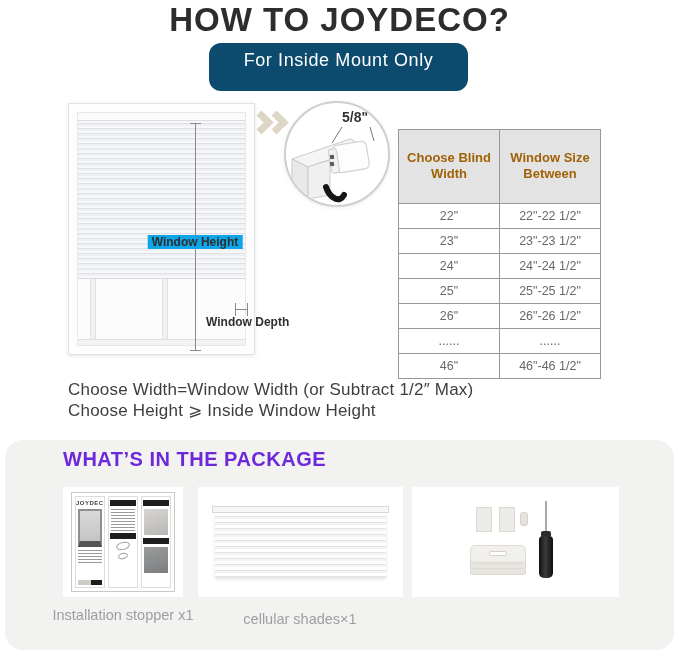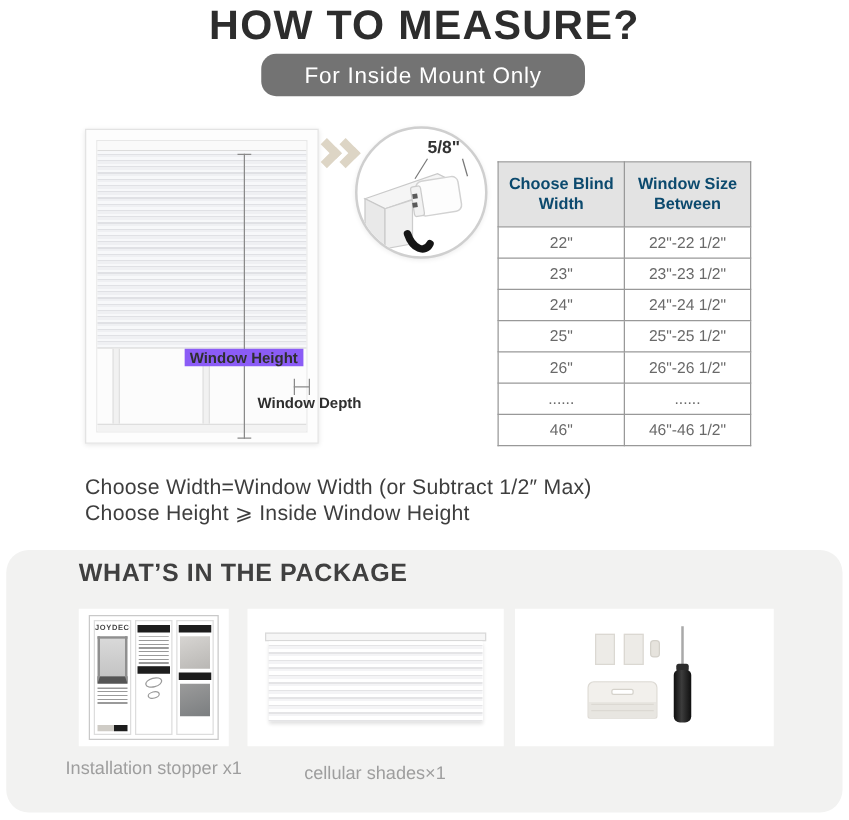--- a/index.html
+++ b/index.html
@@ -3,22 +3,22 @@
 <meta charset="utf-8">
 <style>
   * { margin:0; padding:0; box-sizing:border-box; }
   html,body { background:#ffffff; }
   body { font-family:"Liberation Sans","DejaVu Sans",sans-serif; }
   #page { position:relative; width:679px; height:656px; background:#ffffff; overflow:hidden; }
 
   
   .title { position:absolute; top:1px; left:0; width:679px; text-align:center;
            font-size:33px; font-weight:bold; letter-spacing:1px; color:#2d2d2d; }
-  .badge { position:absolute; left:209px; top:43px; width:259px; height:34px;
-           background:#737373; border-radius:12px; color:#ffffff; font-size:18px;
+  .badge { position:absolute; left:209px; top:43px; width:259px; height:48px;
+           background:#0c4a6e; border-radius:12px; color:#ffffff; font-size:18px;
            letter-spacing:0.6px; text-align:center; line-height:34px; font-weight:400; }
 
   
   .win-frame { position:absolute; left:68px; top:103px; width:187px; height:252px;
                background:#fdfdfd; border:1px solid #e3e3e3; padding:8px;
                box-shadow:0 1px 4px rgba(0,0,0,0.10); overflow:visible; }
   .win-inner { position:relative; width:100%; height:100%; border:1px solid #e8e8e8;
                background:#ffffff; overflow:visible; }
   .headrail  { height:8px; background:#fafafa; border-bottom:1px solid #dcdcdc; }
   .blind     { height:158px;
@@ -37,21 +37,21 @@
                 align-items:center; }
   .wl-seg { flex:1; height:1px; background:#8a8a8a; }
   .wl-tick { width:1px; height:9px; background:#8a8a8a; }
   .width-line .m-label { padding:0 5px; }
 
   .height-line { position:absolute; left:117px; top:10px; width:1px; height:228px;
                  background:#8a8a8a; }
   .hl-tick { position:absolute; left:-5px; width:11px; height:1px; background:#8a8a8a; }
   .hl-tick.top { top:0; } .hl-tick.bot { bottom:0; }
   .height-label { position:absolute; left:117px; top:122px; transform:translateX(-50%);
-                  background:#8b5cf6; padding:0 4px;margin-top:44px; }
+                  background:#0ea5e9; padding:0 4px; }
 
   .depth-bracket { position:absolute; left:157px; top:190px; width:13px; height:13px; }
   .db-line { position:absolute; top:6px; left:0; right:0; height:1px; background:#8a8a8a; }
   .db-tick { position:absolute; top:0; width:1px; height:13px; background:#8a8a8a; }
   .db-tick.l { left:0; } .db-tick.r { right:0; }
   .depth-label { position:absolute; left:128px; top:202px; font-weight:bold; }
 
   
   .chevrons { position:absolute; left:253px; top:110px; width:46px; height:30px; }
   .chev { position:absolute; top:4px; width:17px; height:17px;
@@ -63,34 +63,34 @@
   .magnifier { position:absolute; left:284px; top:101px; width:106px; height:106px;
                background:#ffffff; border:2px solid #cfcfcf; border-radius:50%;
                box-shadow:0 1px 4px rgba(0,0,0,0.08); overflow:hidden; }
   .mag-svg { position:absolute; left:0; top:0; }
   .mag-dim { position:absolute; left:56px; top:6px; font-size:14px; font-weight:bold;
              color:#333333; }
 
   
   .size-table { position:absolute; left:398px; top:129px; border-collapse:collapse; }
   .size-table th { width:101px; height:42px; background:#e3e3e3; border:1px solid #999999;
-                   font-size:13px; font-weight:bold; color:#0c4a6e; line-height:1.25;
-                   text-align:center; padding:9px 4px; }
+                   font-size:13px; font-weight:bold; color:#a16207; line-height:1.25;
+                   text-align:center; padding:20px 4px; }
   .size-table td { height:25px; border:1px solid #999999; font-size:12.5px; color:#696969;
                    text-align:center; background:#ffffff; }
 
   
   .instructions { position:absolute; left:68px; top:367px; font-size:17px; color:#3e3e3e;
                   line-height:21px; letter-spacing:0.2px;margin-top:12px; }
 
   
   .panel { position:absolute; left:5px; top:440px; width:669px; height:210px;
            background:#f2f2f1; border-radius:18px; }
   .pkg-title { position:absolute; left:63px; top:448px; font-size:20px; font-weight:bold;
-               letter-spacing:0.5px; color:#404040; }
+               letter-spacing:0.5px; color:#6d28d9; }
   .card { position:absolute; top:487px; height:110px; background:#ffffff; }
   .card1 { left:63px;  width:120px; }
   .card2 { left:198px; width:205px; }
   .card3 { left:412px; width:207px; }
   .caption { position:absolute; font-size:14.5px; color:#9e9e9e; text-align:center;
              line-height:18px; }
   .cap1 { left:33px;  top:606px; width:180px; }
   .cap2 { left:200px; top:610px; width:200px; }
   .cap3 { left:400px; top:604px; width:232px; }
 
@@ -142,21 +142,21 @@
                    background:#2c2c2c; border-radius:2px; }
   .driver-handle { position:absolute; left:127px; top:49px; width:14px; height:42px;
                    background:linear-gradient(90deg,#0f0f0f,#3c3c3c 45%,#0f0f0f);
                    border-radius:4px 4px 5px 5px; }
 </style>
 </head>
 <body>
 
 <div id="page">
 
-  <div class="title">HOW TO MEASURE?</div>
+  <div class="title">HOW TO JOYDECO?</div>
   <div class="badge">For Inside Mount Only</div>
 
   <div class="win-frame">
     <div class="win-inner">
       <div class="headrail"></div>
       <div class="blind"></div>
       <div class="lower-window">
         <div class="mullion m1"></div>
         <div class="mullion m2"></div>
         <div class="sill"></div>

